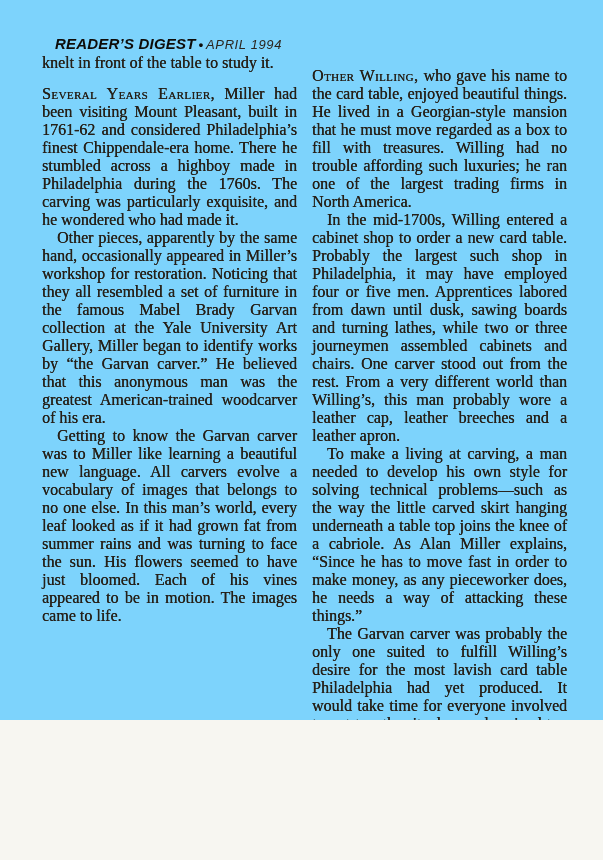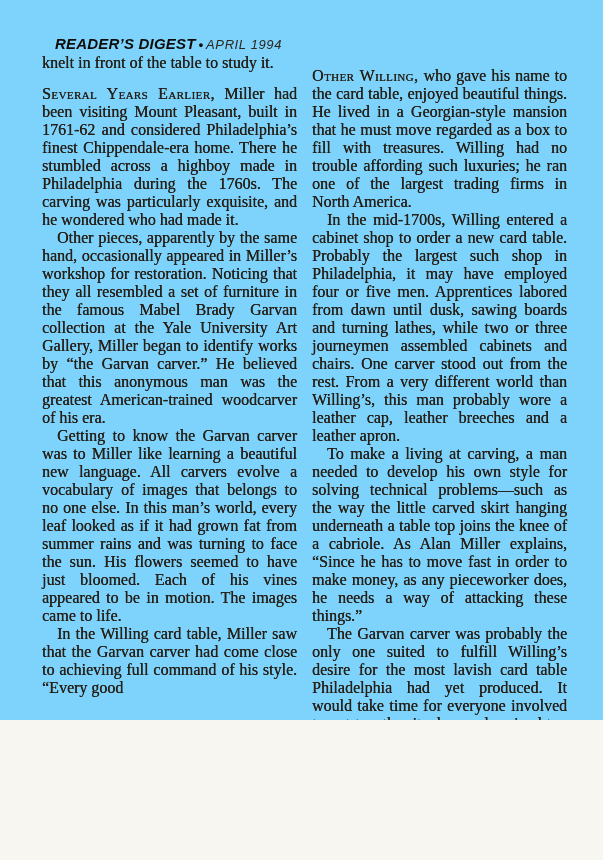--- a/index.html
+++ b/index.html
@@ -105,21 +105,20 @@
     <span class="mag-name">READER’S DIGEST</span><span class="hdr-bullet">•</span><span class="issue-date">APRIL 1994</span>
   </div>
 
   <div class="columns">
 
     <div class="column left">
       <p class="para no-indent">knelt in front of the table to study it.</p>
       <p class="para no-indent section-gap"><span class="lead">Several Years Earlier,</span><span> Miller had been visiting Mount Pleasant, built in 1761-62 and considered Philadelphia’s finest Chippendale-era home. There he stumbled across a highboy made in Philadelphia during the 1760s. The carving was particularly exquisite, and he wondered who had made it.</span></p>
       <p class="para">Other pieces, apparently by the same hand, occasionally appeared in Miller’s workshop for restoration. Noticing that they all resembled a set of furniture in the famous Mabel Brady Garvan collection at the Yale University Art Gallery, Miller began to identify works by “the Garvan carver.” He believed that this anonymous man was the greatest American-trained woodcarver of his era.</p>
       <p class="para">Getting to know the Garvan carver was to Miller like learning a beautiful new language. All carvers evolve a vocabulary of images that belongs to no one else. In this man’s world, every leaf looked as if it had grown fat from summer rains and was turning to face the sun. His flowers seemed to have just bloomed. Each of his vines appeared to be in motion. The images came to life.</p>
-      <p class="para">In the Willing card table, Miller saw that the Garvan carver had come close to achieving full command of his style. “Every good</p>
 
       <div class="footnote-block">
         <hr class="footnote-rule">
       </div>
 
       <div class="page-number">74</div>
     </div>
 
     <div class="column right">
       <p class="para no-indent section-gap"><span class="lead">Other Willing,</span><span> who gave his name to the card table, enjoyed beautiful things. He lived in a Georgian-style mansion that he must move regarded as a box to fill with treasures. Willing had no trouble affording such luxuries; he ran one of the largest trading firms in North America.</span></p>

